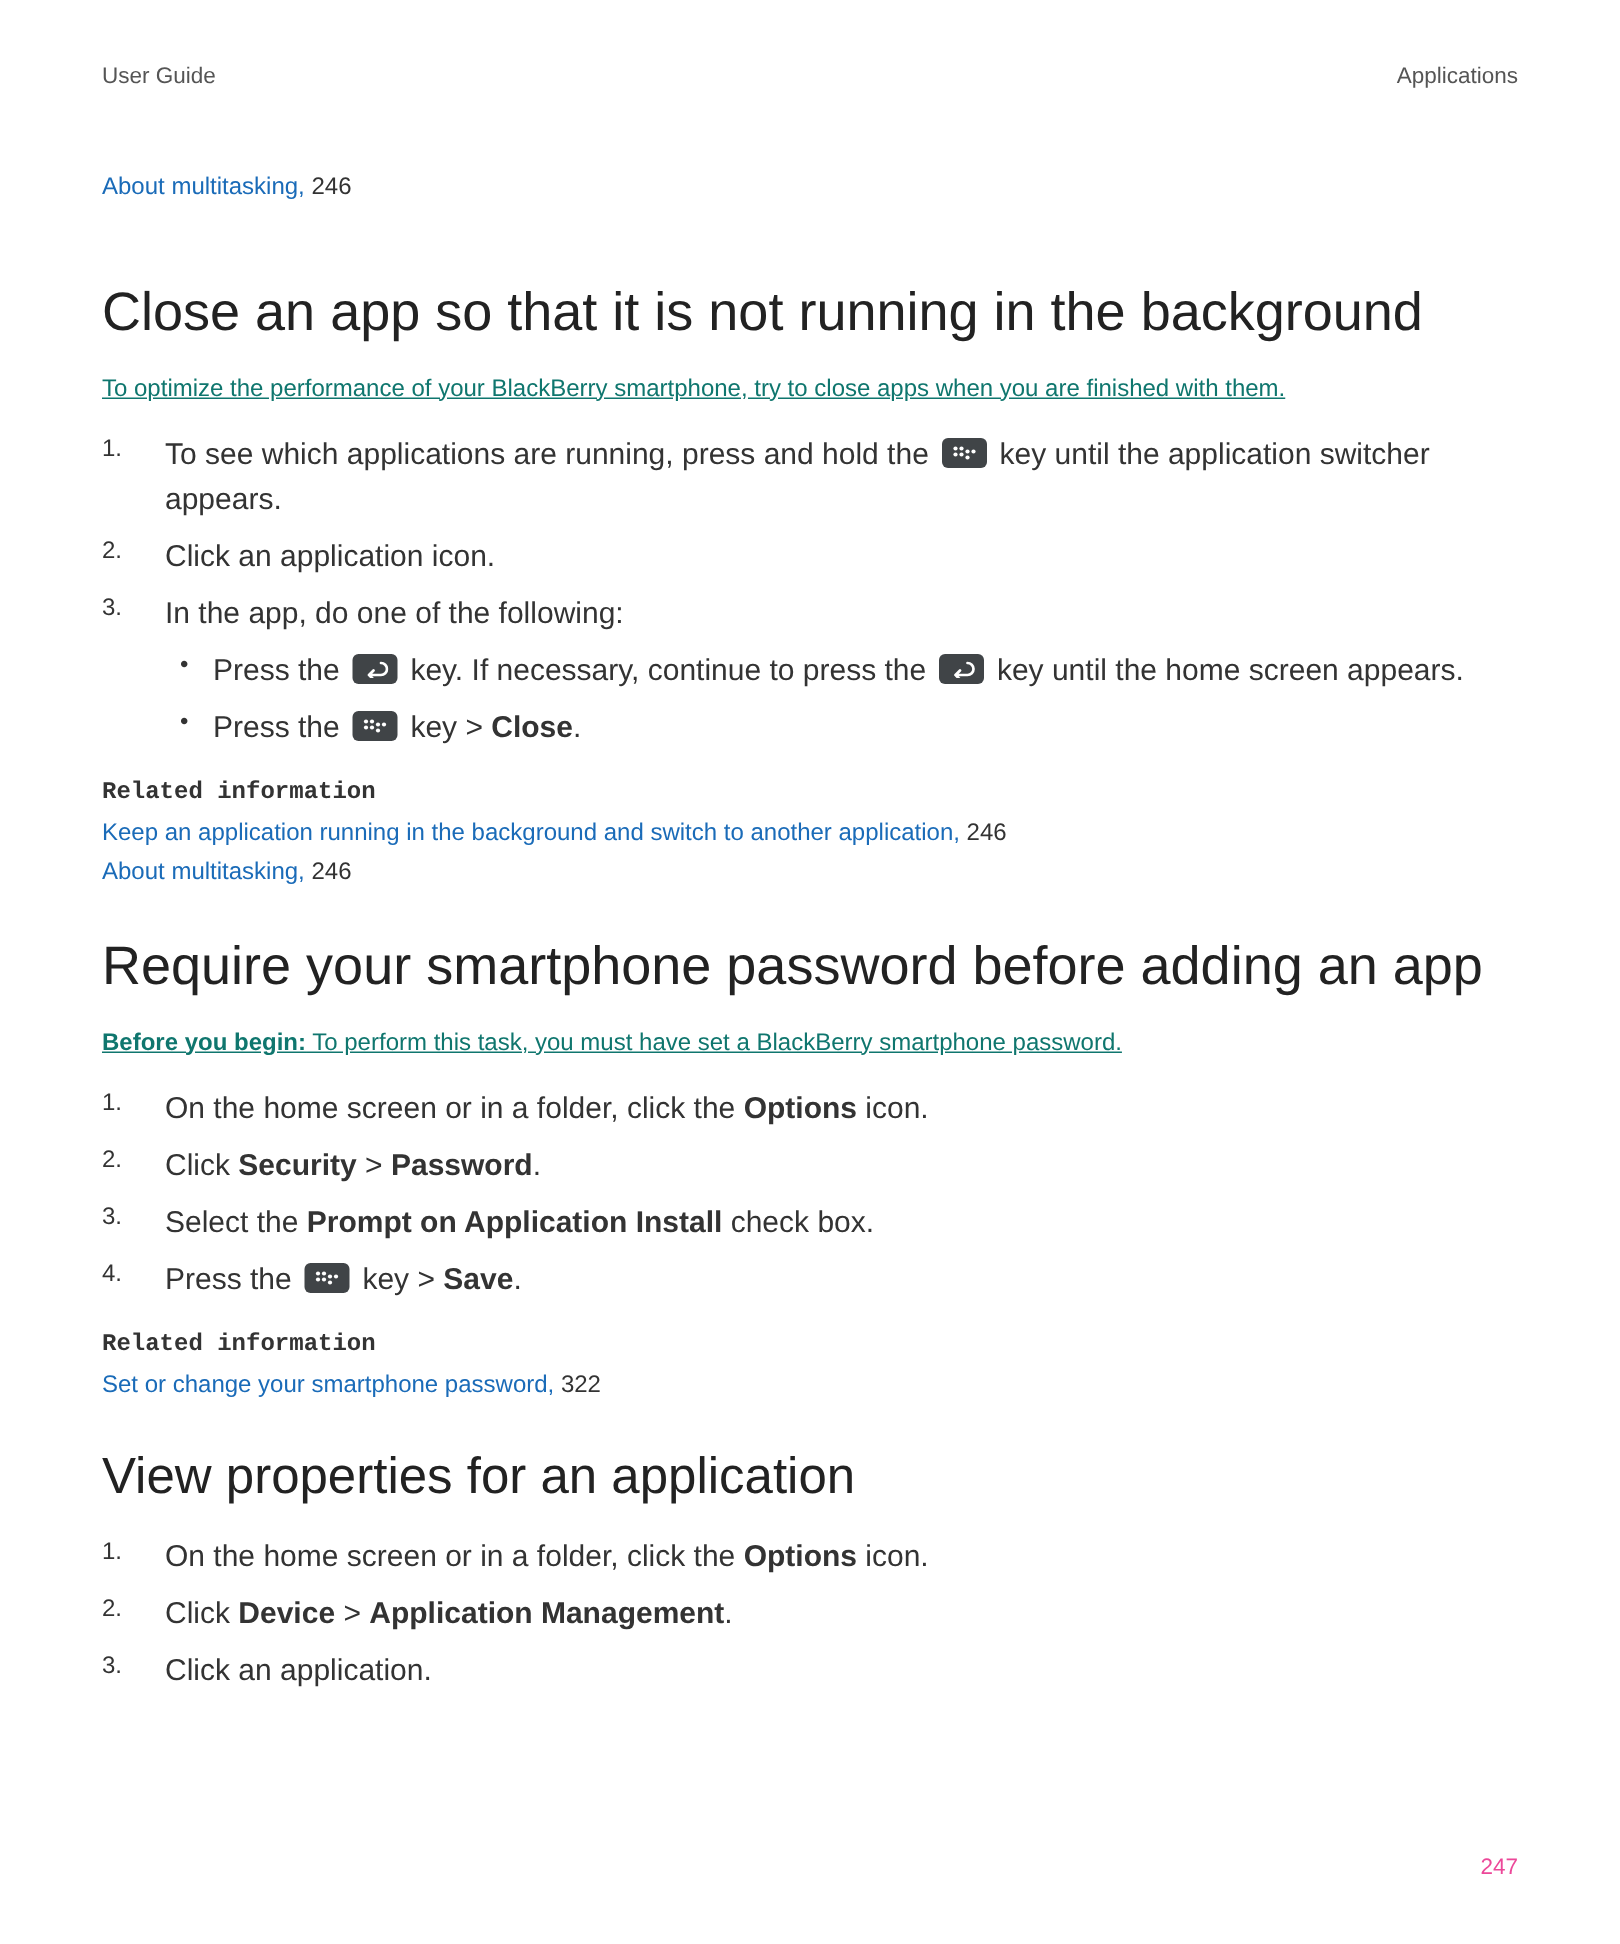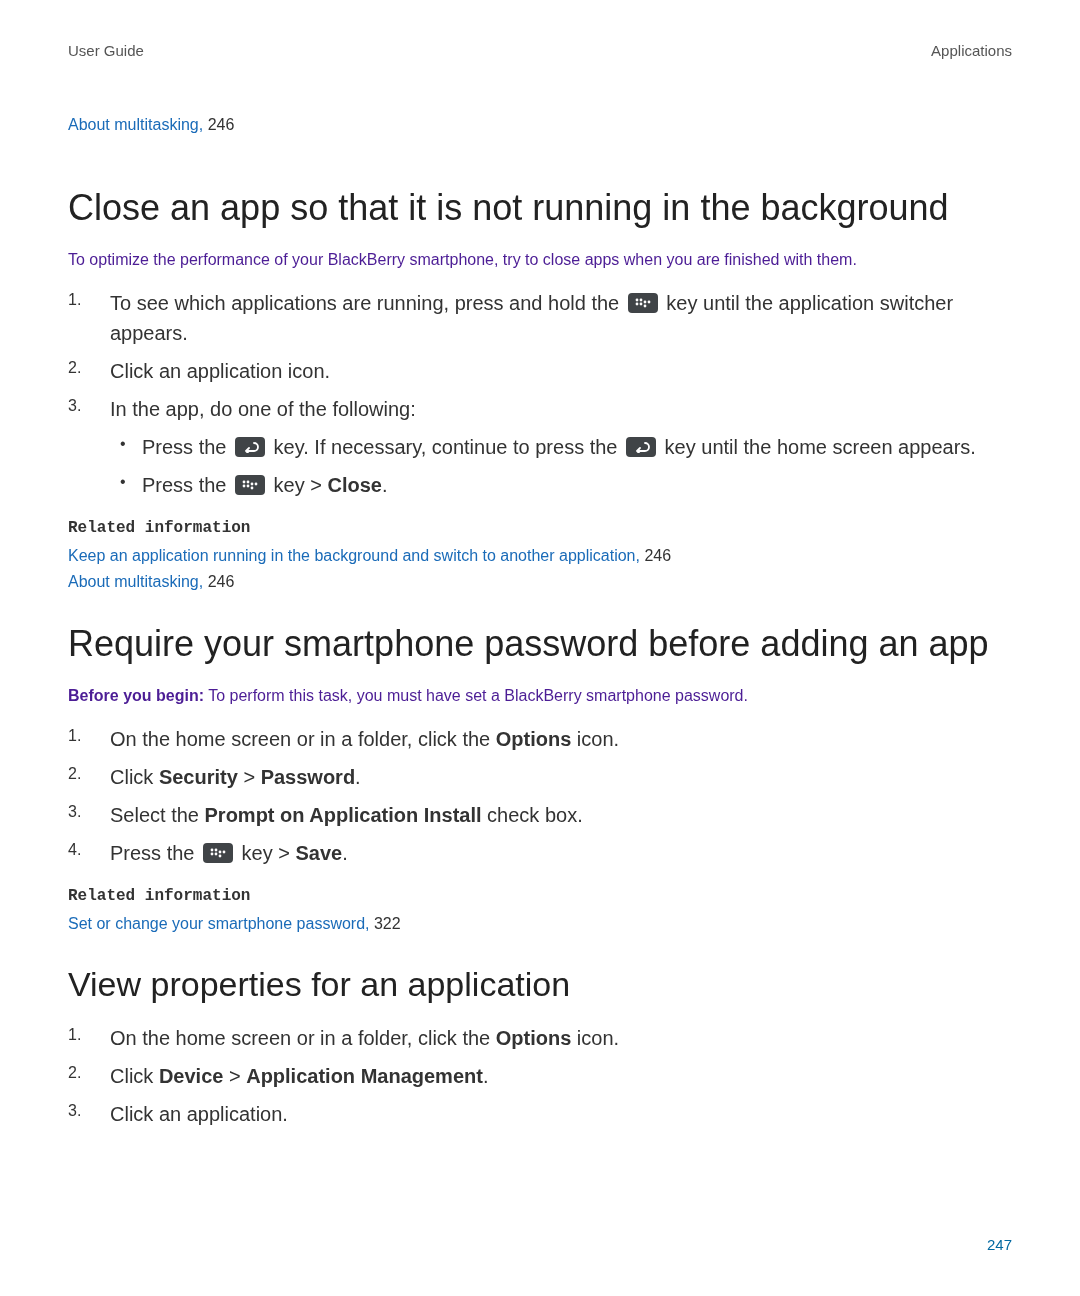--- a/index.html
+++ b/index.html
@@ -39,22 +39,23 @@
     color: #222;
     line-height: 1.25;
     margin-bottom: 18px;
     margin-top: 27px;
   }
   #view-props-heading {
     font-size: 34px;
   }
   p.para {
     font-size: 16px;
-    color: #4c1d95;
+    color: #0f766e;
     margin-bottom: 16px;
+    text-decoration: underline;
   }
   ol.steps {
     list-style: none;
     counter-reset: step;
     margin-bottom: 16px;
   }
   ol.steps > li {
     counter-increment: step;
     position: relative;
     padding-left: 42px;
@@ -111,21 +112,21 @@
   }
   .related-line {
     font-size: 16px;
     margin-bottom: 2px;
   }
   .page-number {
     position: absolute;
     bottom: 40px;
     right: 68px;
     font-size: 15px;
-    color: #0369a1;
+    color: #ec4899;
   }
 </style>
 </head>
 <body>
 
 <div class="header-row">
   <span>User Guide</span>
   <span>Applications</span>
 </div>
 

